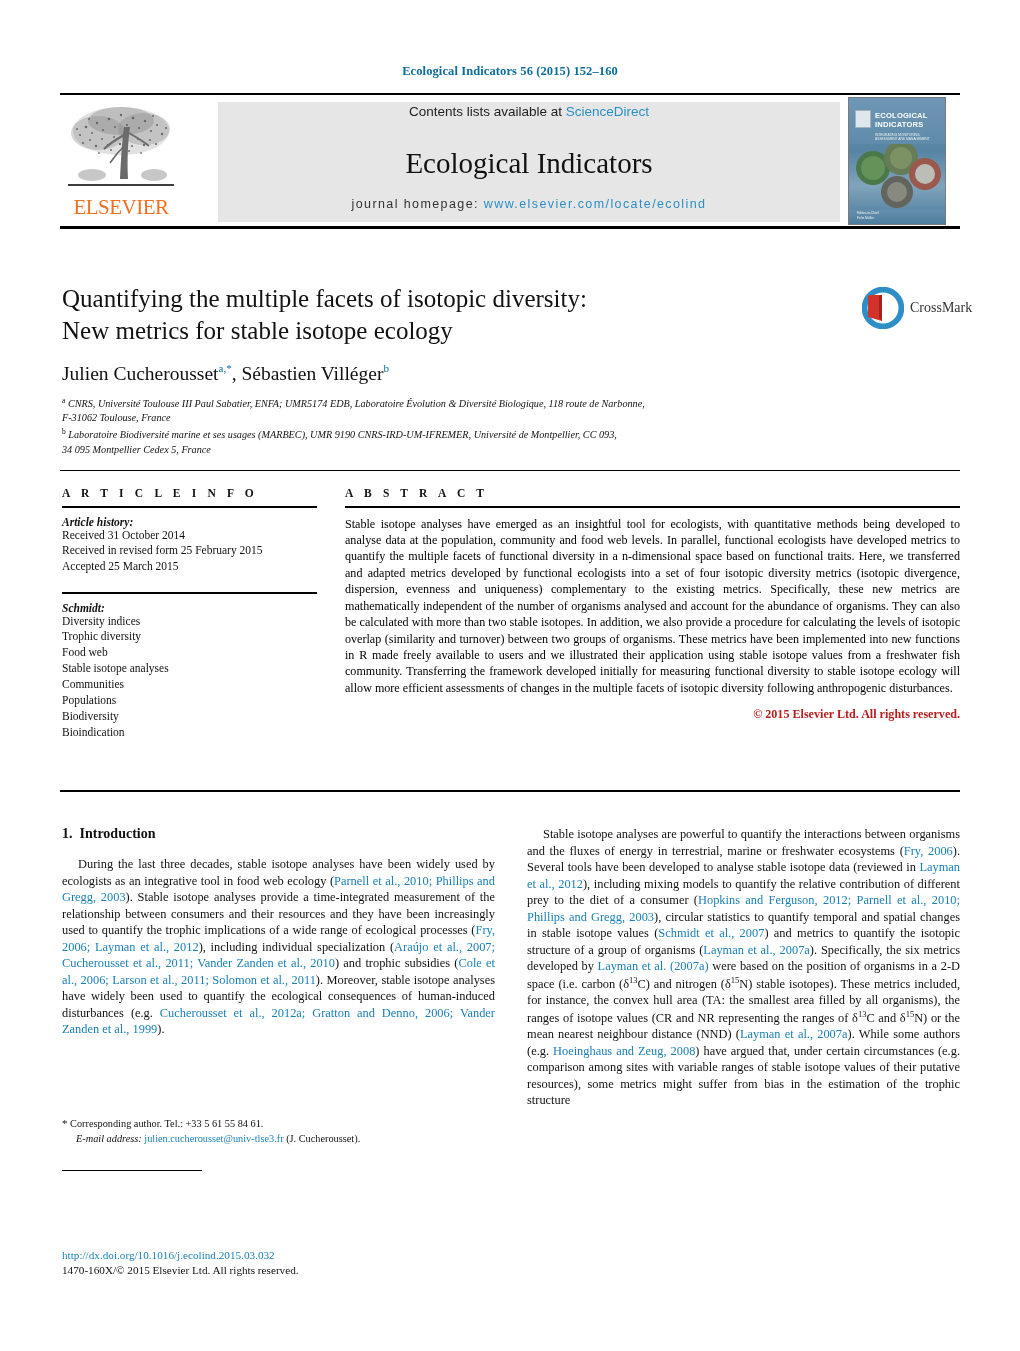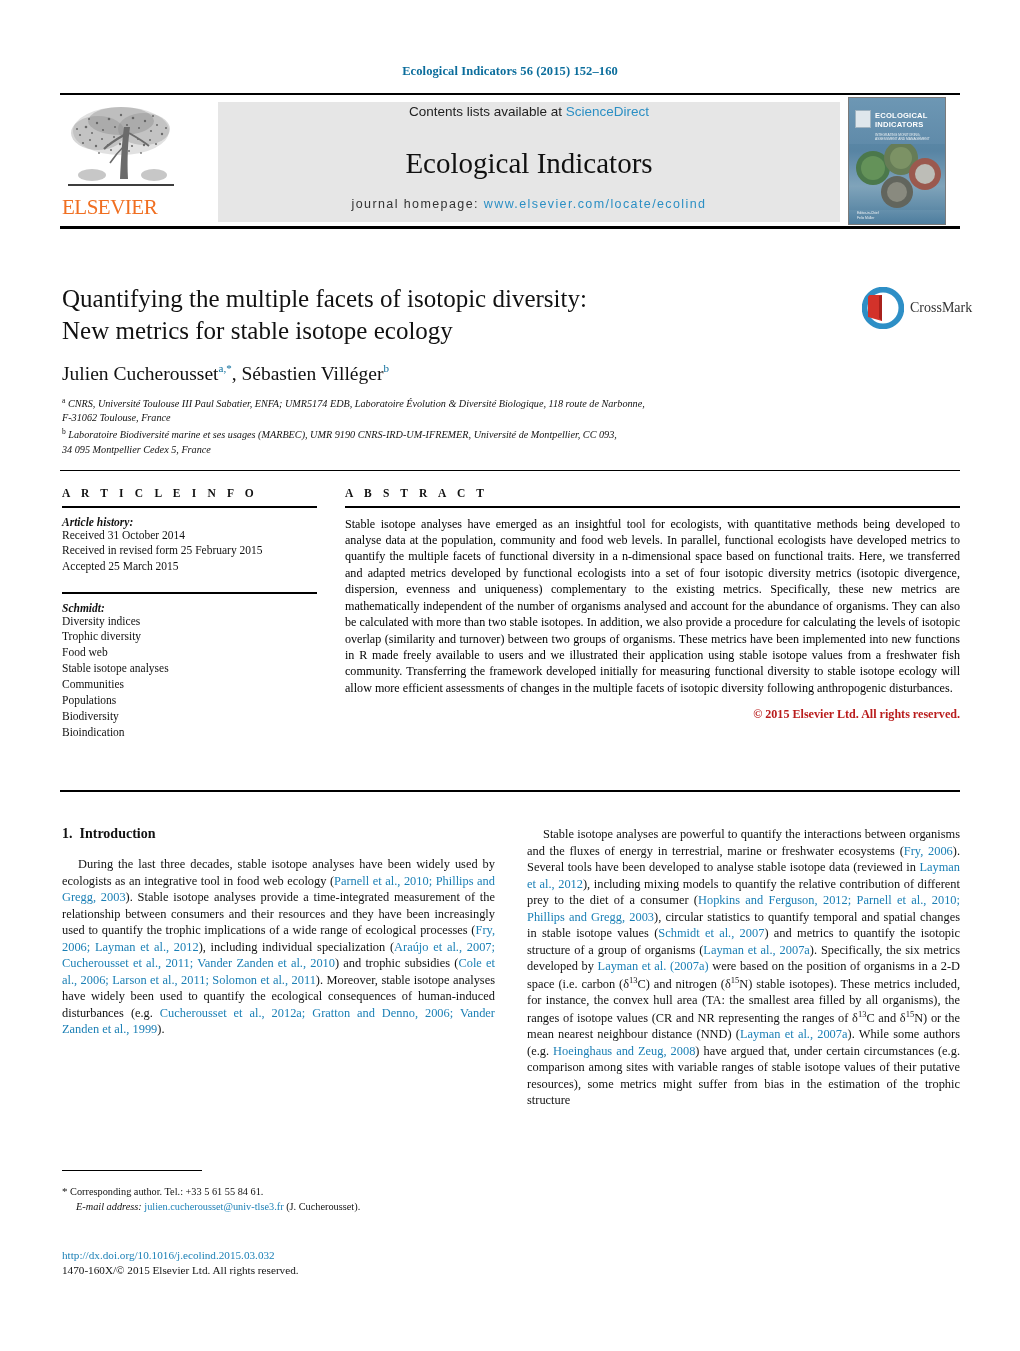--- a/index.html
+++ b/index.html
@@ -61,21 +61,21 @@
   }
   .elsevier-tree {
     position: absolute;
     left: 0; top: 0;
     width: 118px; height: 96px;
   }
   .elsevier-word {
     position: absolute;
     left: 0; top: 94px;
     width: 118px;
-    text-align: left;
+    text-align: center;
     font-family: "Liberation Serif", serif;
     font-size: 21px;
     letter-spacing: -0.5px;
     color: #f06f21;
     font-weight: normal;
   }
   .masthead-box {
     position: absolute;
     left: 158px; top: 9px;
     width: 622px; height: 120px;
@@ -283,21 +283,21 @@
 
   
   .footnote-rule {
     position: absolute;
     left: 62px; top: 1170px;
     width: 140px; height: 1px;
     background: #000;
   }
   .footnote {
     position: absolute;
-    left: 62px; top: 1184px;
+    left: 62px; top: 1116px;
     width: 433px;
     font-family: "Liberation Serif", serif;
     font-size: 10.3px;
     line-height: 1.42;
     color: #111;
   }
   .footnote .star { font-size: 11px; }
   .footnote .em { font-style: italic; }
   .footnote .mail { color: #1a7fb5; }
   .doi-block {

